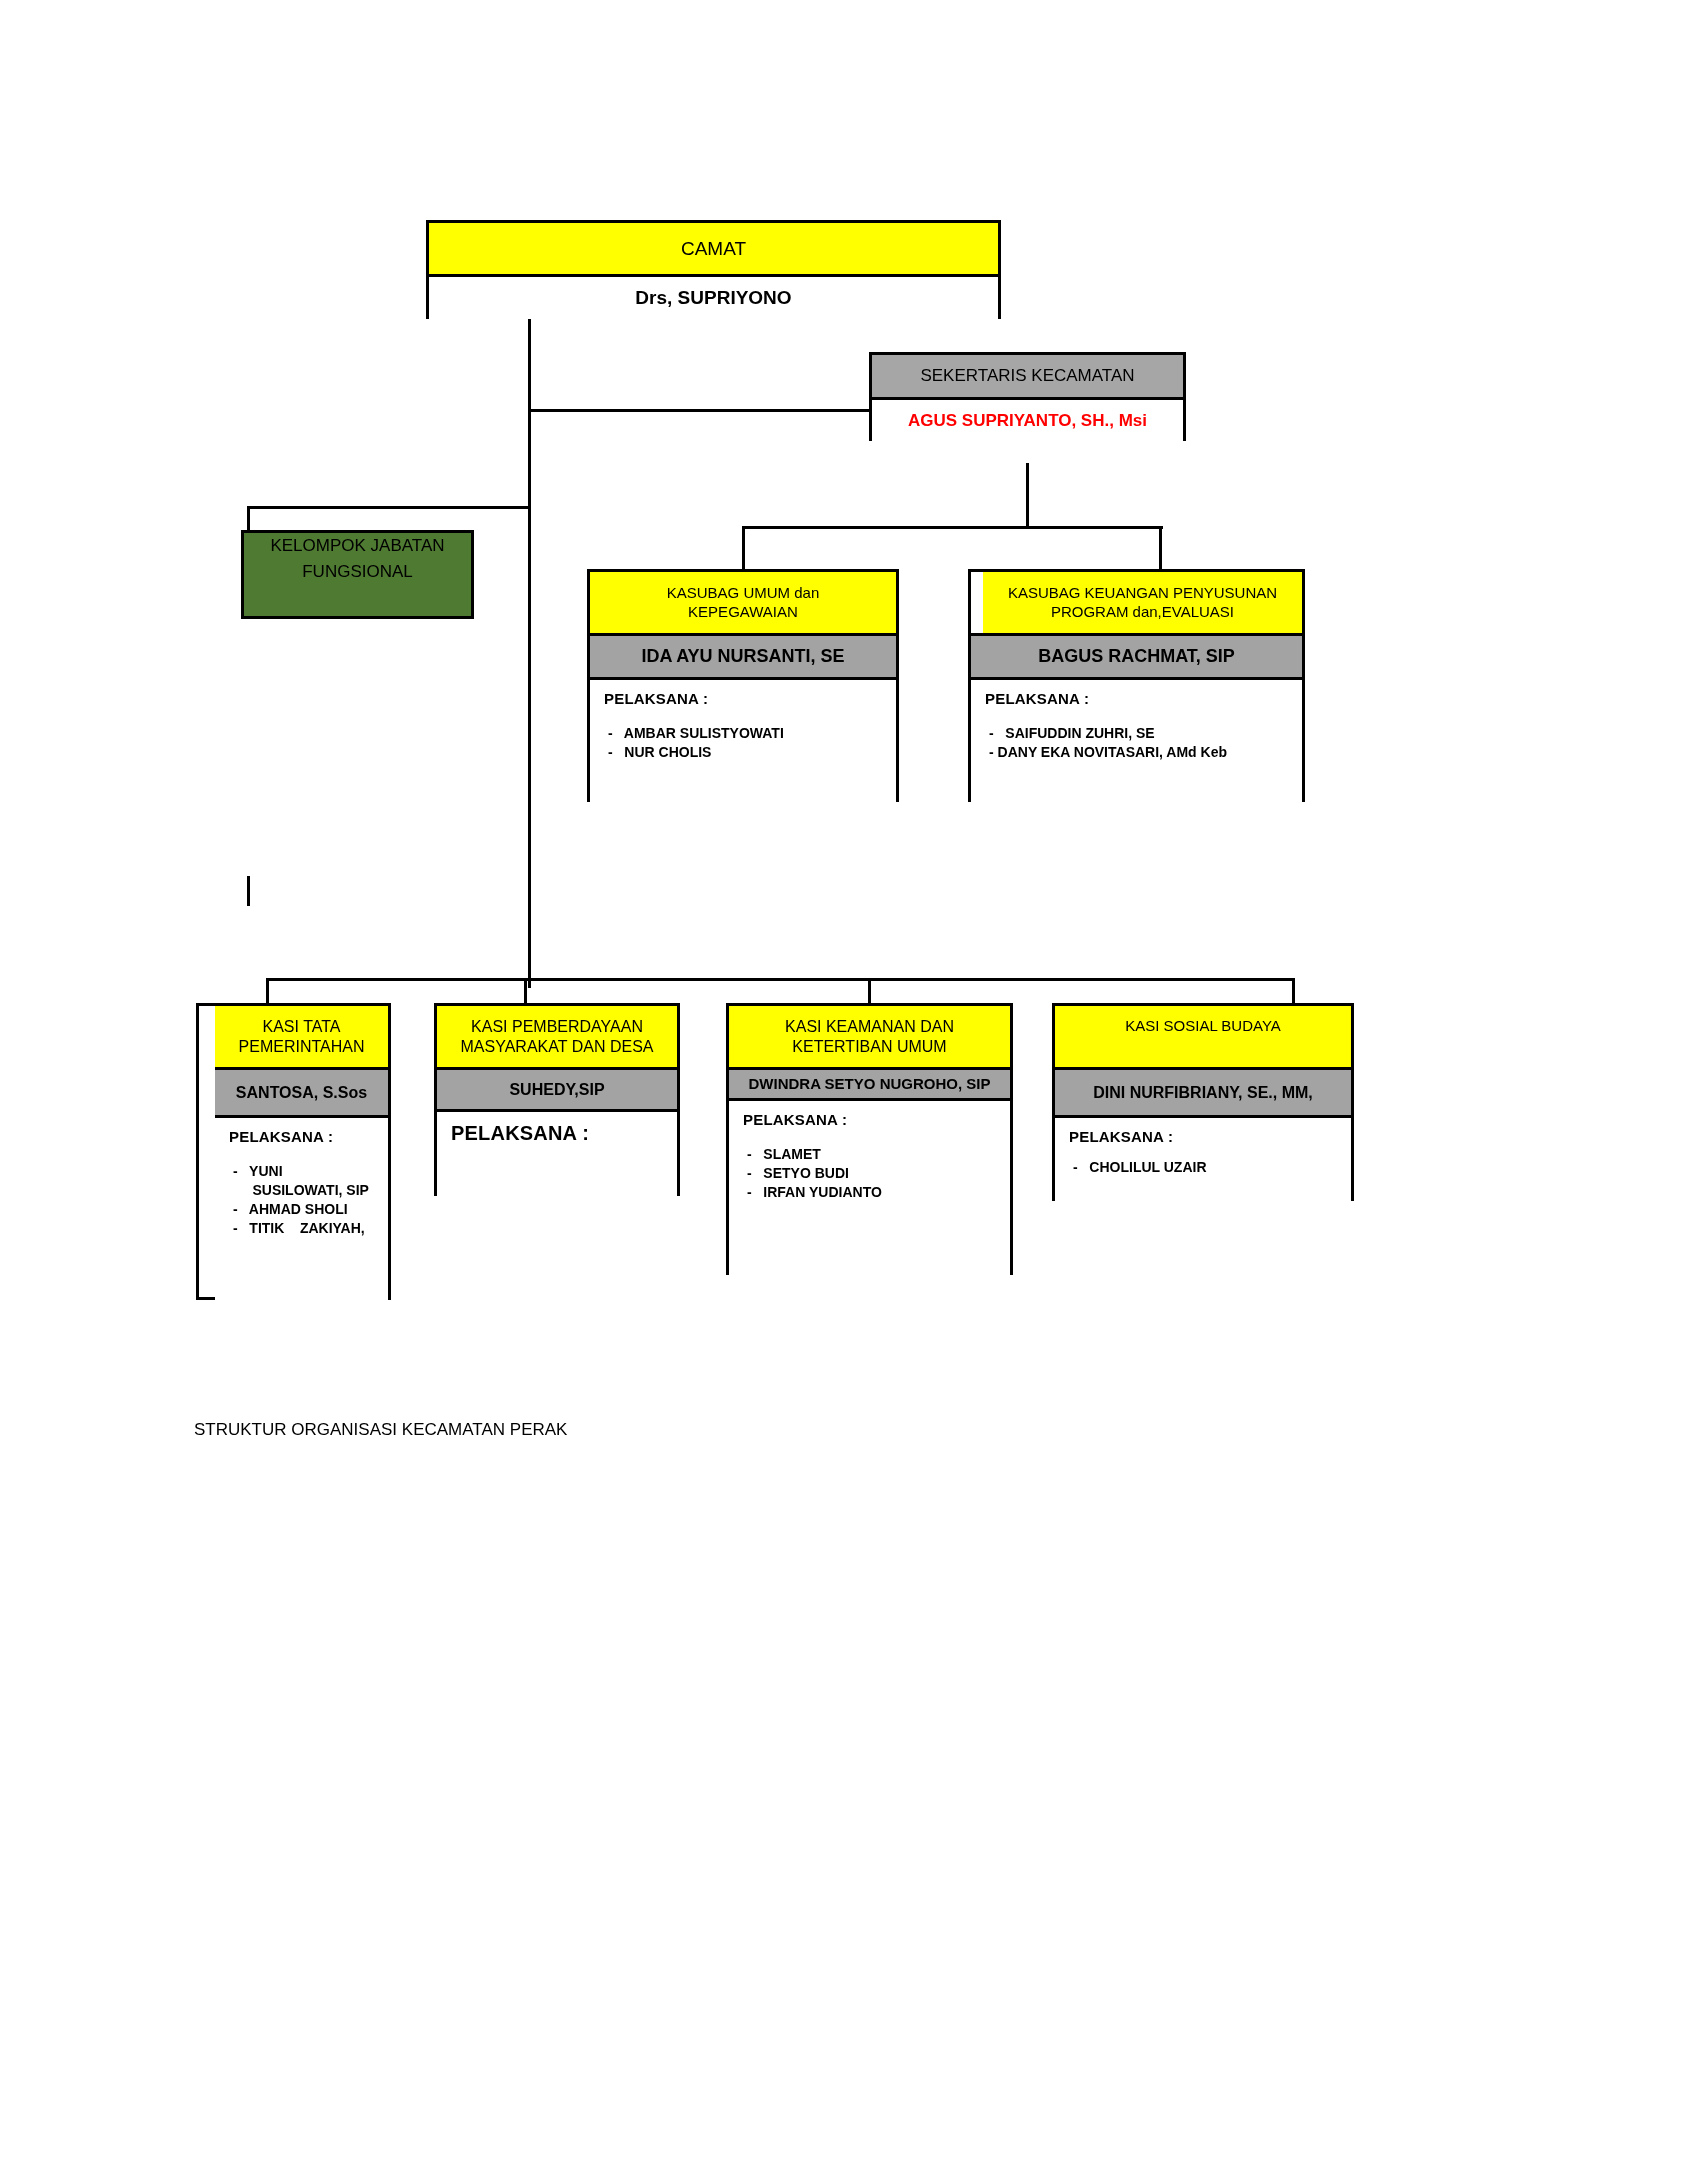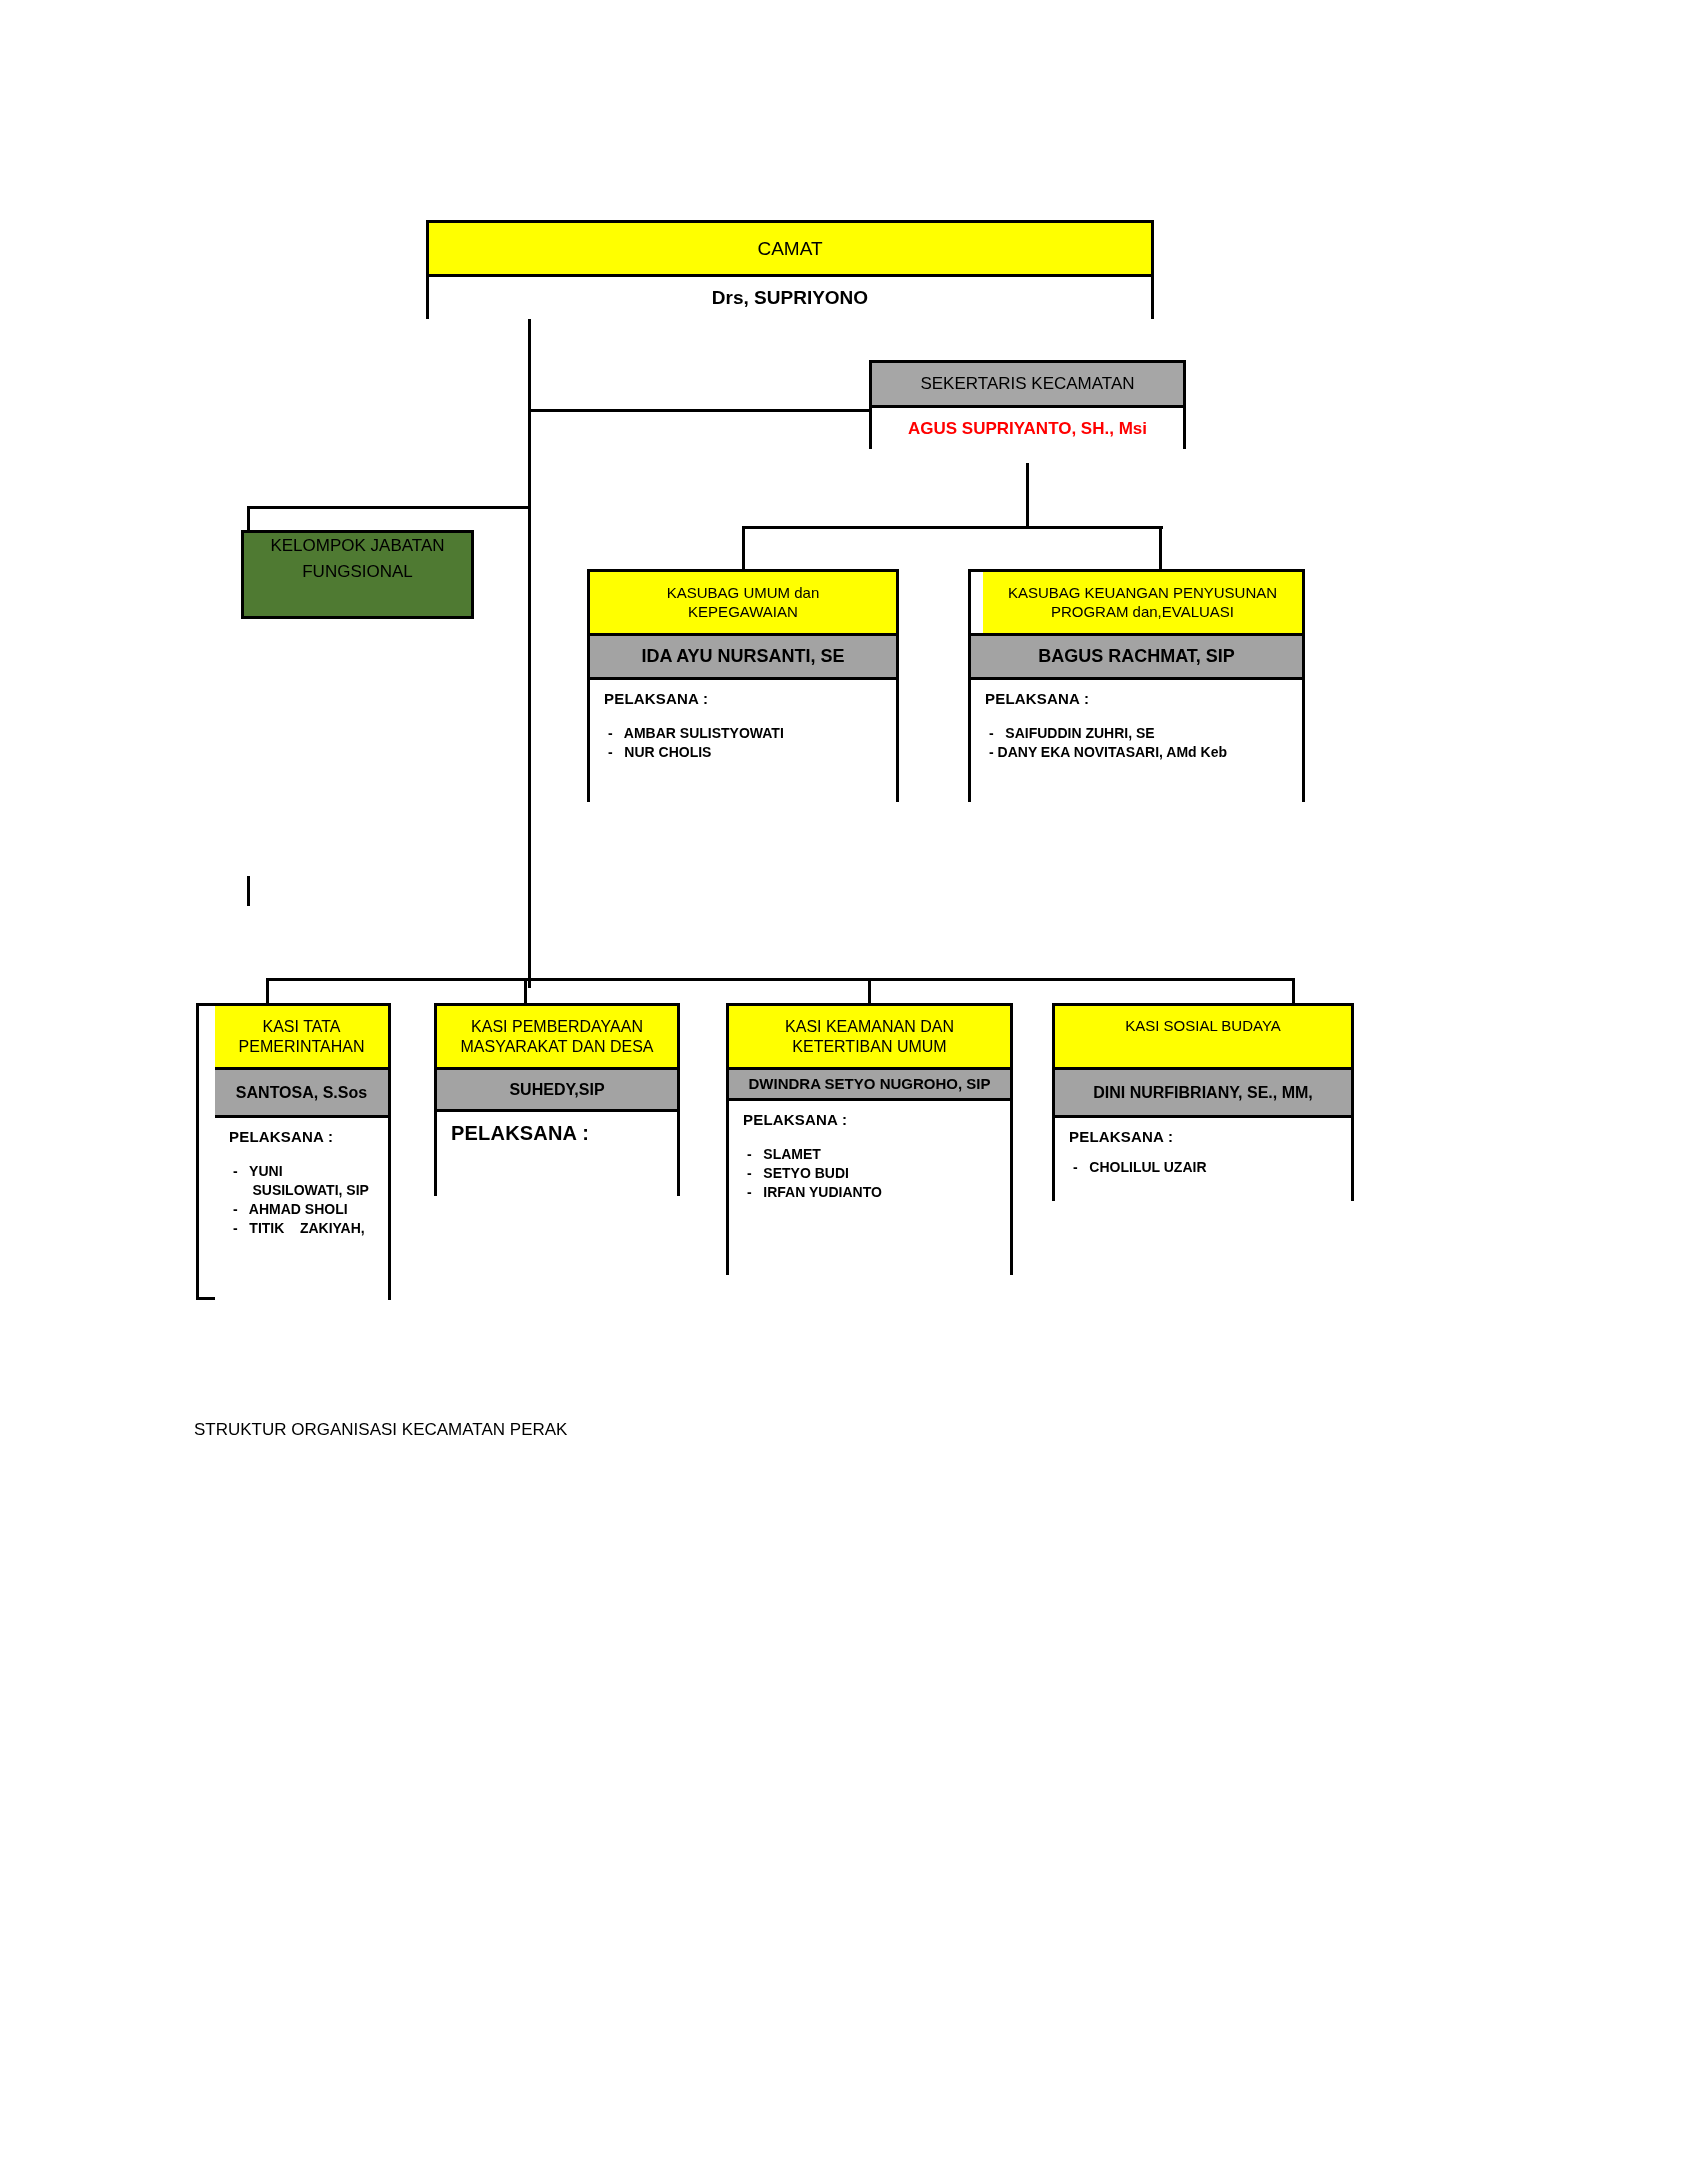--- a/index.html
+++ b/index.html
@@ -90,25 +90,25 @@
   #caption {
     position: absolute;
     left: 194px;
     top: 1420px;
     font-size: 17px;
     color: #000000;
     white-space: nowrap;
   }
 
   
-  #node-camat        { left: 426px; top: 220px;  width: 728px; height: 99px; }
+  #node-camat        { left: 426px; top: 220px;  width: 575px; height: 99px; }
   #node-camat .seg-title { height: 51px; font-size: 19px; }
   #node-camat .seg-name  { height: 45px; font-size: 19px; }
 
-  #node-sekertaris   { left: 869px; top: 360px;  width: 317px; height: 89px; }
+  #node-sekertaris   { left: 869px; top: 352px;  width: 317px; height: 89px; }
   #node-sekertaris .seg-title { height: 42px; font-size: 17px; }
   #node-sekertaris .seg-name  { height: 45px; font-size: 17px; }
 
   #node-fungsional   { left: 241px; top: 530px;  width: 233px; height: 89px; }
   #node-fungsional .seg-only {
     height: 100%;
     background: #4F7A32;
     display: flex;
     align-items: flex-start;
     justify-content: center;

